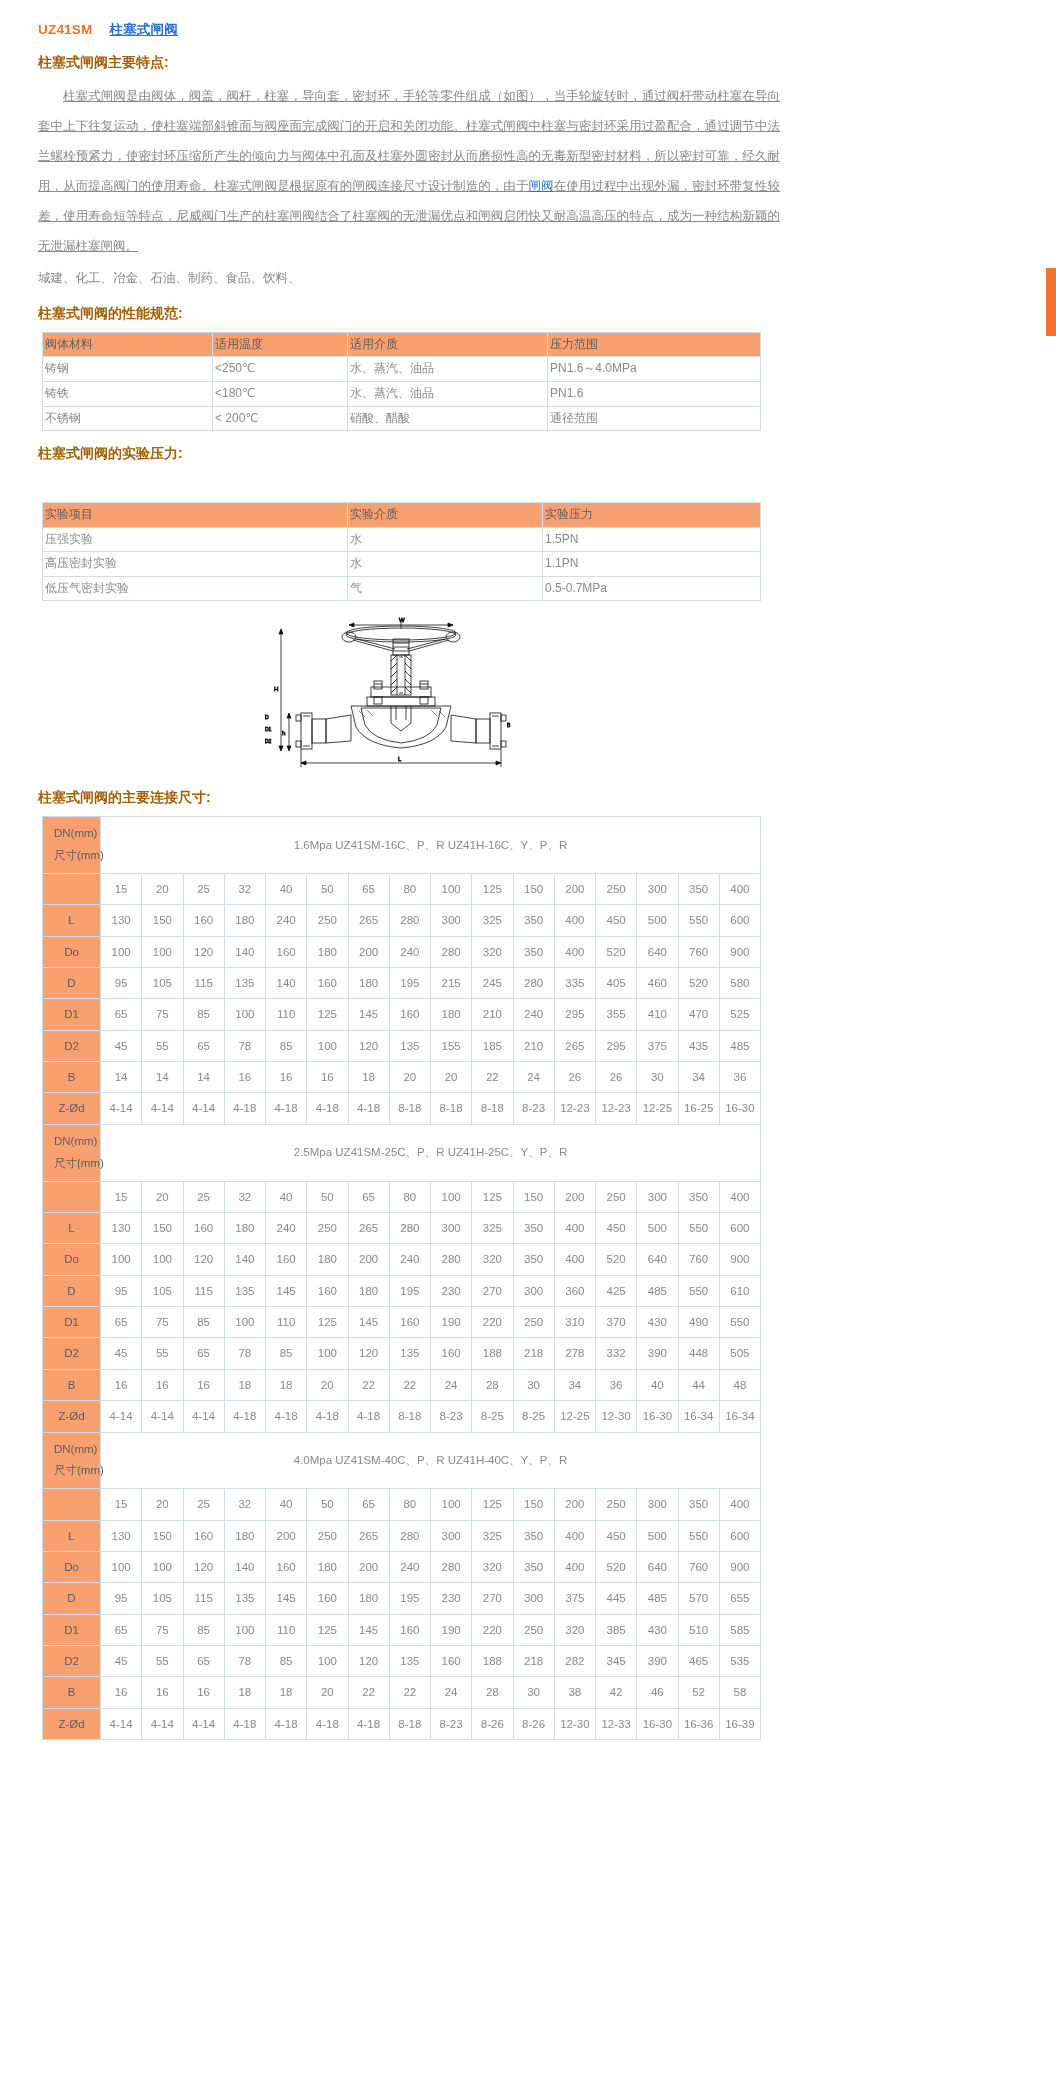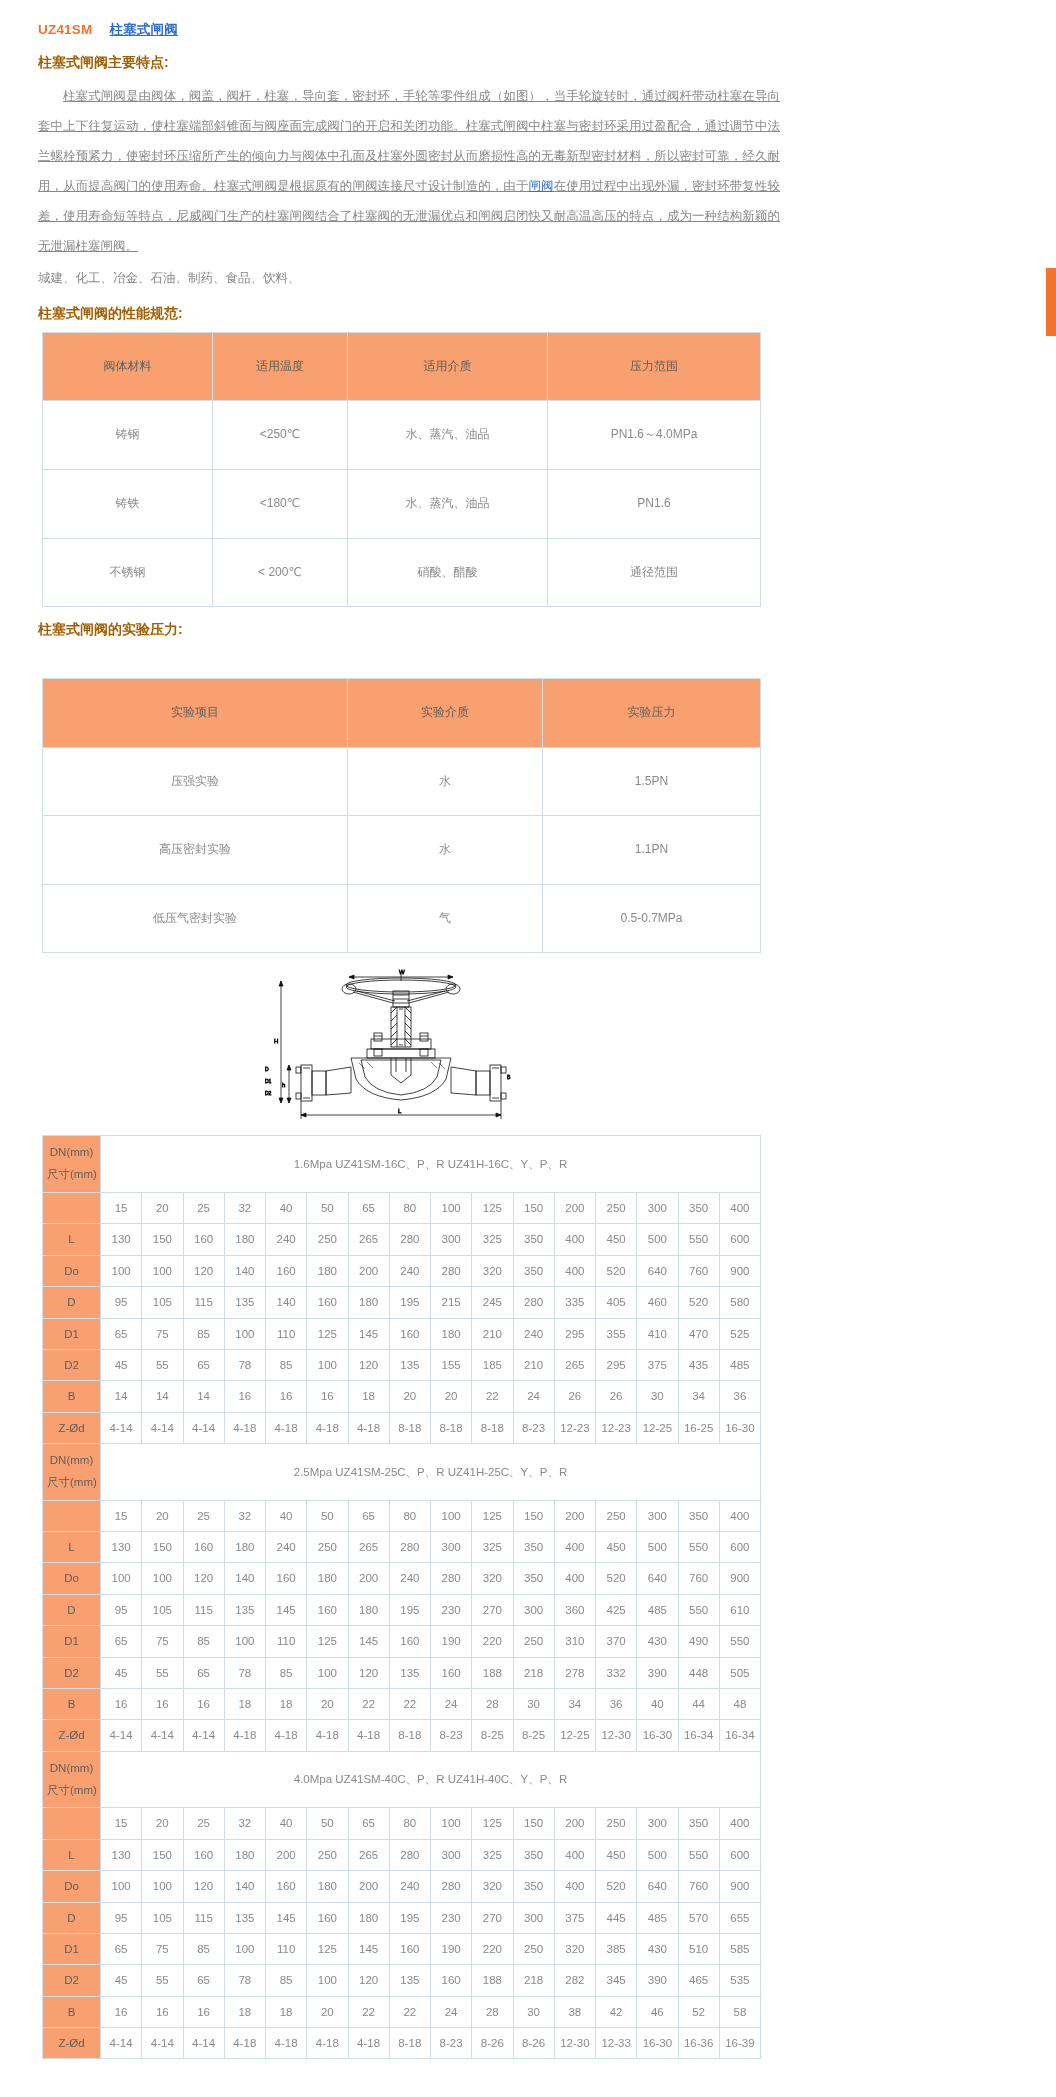--- a/index.html
+++ b/index.html
@@ -63,23 +63,23 @@
   table.tbl {
     border-collapse: collapse;
     width: 718px;
     margin: 6px 0 4px 4px;
     font-size: 12px;
     color: #8a8a8a;
     table-layout: fixed;
   }
   table.tbl td, table.tbl th {
     border: 1px solid #cfdde8;
-    text-align: center;
+    text-align: left;
     font-weight: normal;
-    padding: 26px 2px;
+    padding: 4px 2px;
     line-height: 1.3;
     white-space: nowrap;
   }
   table.tbl th {
     background: #F8A070;
     color: #5e5e5e;
   }
   .spacer-24 { height: 24px; }
 
   
@@ -106,21 +106,21 @@
   table.dims td.grouphead {
     background: #ffffff;
     color: #8a8a8a;
     text-align: center;
   }
   table.dims td.dnhead {
     background: #F8A070;
     color: #5e5e5e;
     width: 58px;
     line-height: 1.9;
-    padding: 6px 4px;
+    padding: 6px 11px;
   }
 
   
   .figure {
     width: 718px;
     margin: 14px 0 6px 4px;
     display: flex;
     justify-content: center;
     align-items: center;
   }
@@ -309,20 +309,21 @@
           <text x="157" y="146" font-size="6" fill="#111" font-family="'Liberation Sans',sans-serif">L</text>
 
           <text x="24" y="104" font-size="5" fill="#111" font-family="'Liberation Sans',sans-serif">D</text>
           <text x="24" y="116" font-size="5" fill="#111" font-family="'Liberation Sans',sans-serif">D1</text>
           <text x="24" y="128" font-size="5" fill="#111" font-family="'Liberation Sans',sans-serif">D2</text>
           <text x="266" y="112" font-size="5" fill="#111" font-family="'Liberation Sans',sans-serif">B</text>
         </g>
       </svg>
     </div>
 
+    <h2 class="sec-head">柱塞式闸阀的主要连接尺寸:</h2>
 
     <table class="dims">
       <colgroup>
         <col style="width:58px">
         <col span="16" style="width:41.25px">
       </colgroup>
       <tbody>
 
         <tr>
           <td class="dnhead">

